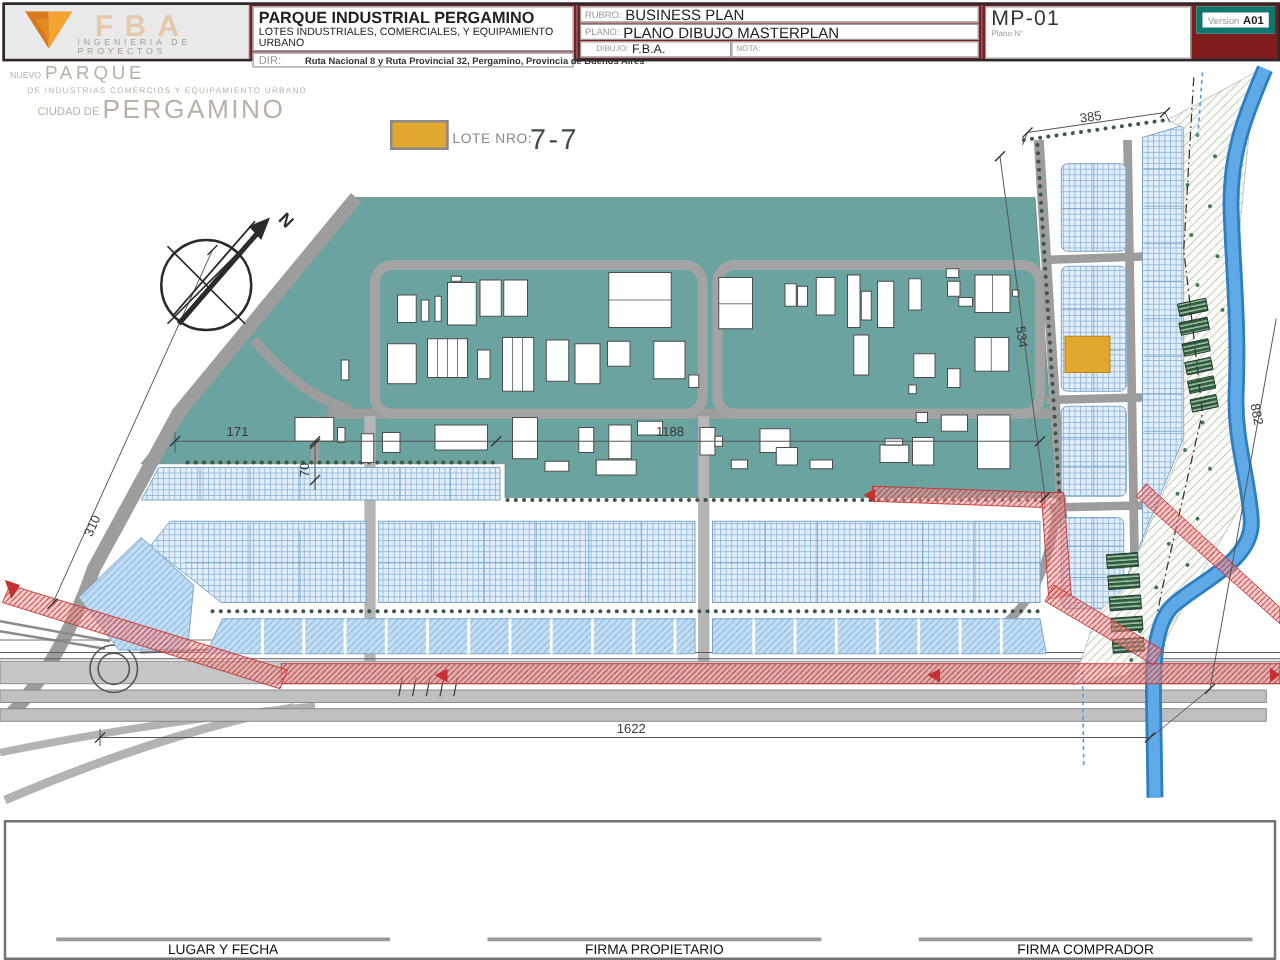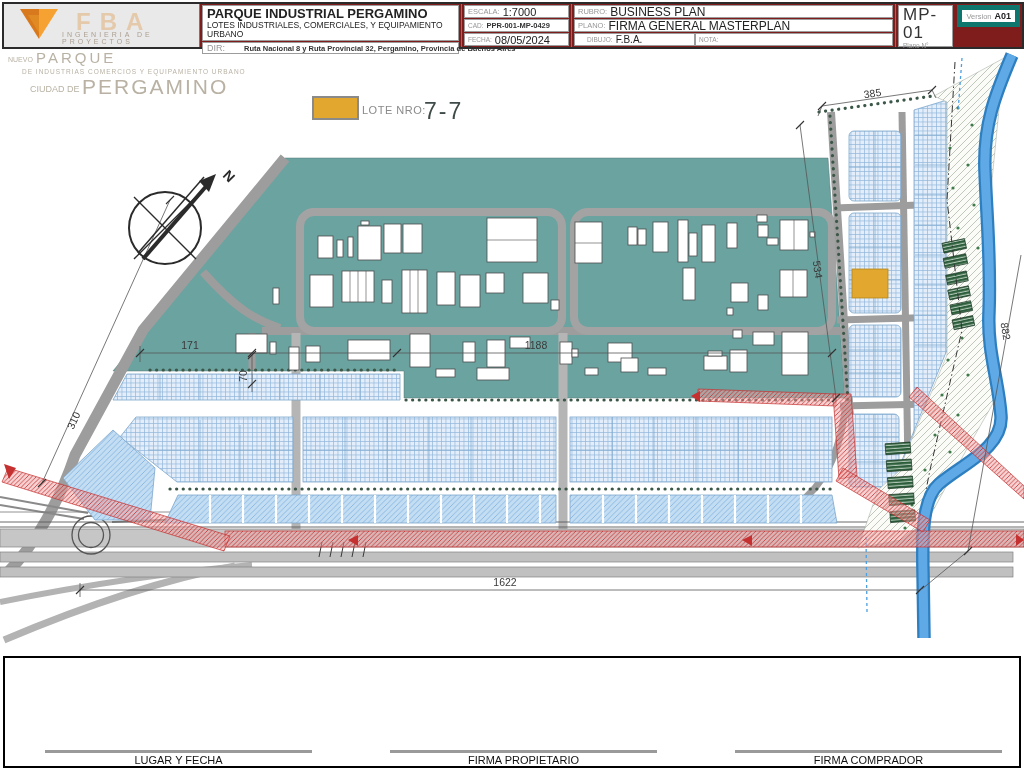--- a/index.html
+++ b/index.html
@@ -36,21 +36,21 @@
   .sheet-cell{flex:1;border-right:none;display:flex;}
   .sheetno{background:#fff;border:1px solid #9c9c9c;margin:1px 2px 0 2px;flex:1;padding:0 4px;}
   .sheetno .num{font-size:17px;color:#333;letter-spacing:1px;line-height:18px;}
   .sheetno .cap{font-size:6.5px;color:#979797;line-height:7px;}
   .verrow{background:#fff;border:5px solid #0f766e;margin:1px 2px 1px 2px;height:12px;display:flex;
           align-items:center;gap:3px;padding:0 4px;}
   .ver-val{font-size:9px;font-weight:bold;color:#222;}
   
   #map{position:absolute;left:0;top:0;width:1024px;height:768px;z-index:1;}
   
-  #sig{position:absolute;left:3px;top:656px;width:1014px;height:108px;border:2px solid #000000;
+  #sig{position:absolute;left:3px;top:656px;width:1014px;height:108px;border:2px solid #737373;
        background:#fff;z-index:4;}
   .sigline{position:absolute;top:92px;height:2.5px;background:#9a9a9a;width:267px;}
   .siglab{position:absolute;top:96px;width:267px;text-align:center;font-size:11px;color:#111;}
 </style>
 </head>
 <body>
 
 <div id="page">
 
   <div id="hdr">
@@ -66,42 +66,28 @@
     <div class="hcell title-cell">
       <div class="title-box">
         <div class="ttl">PARQUE INDUSTRIAL PERGAMINO</div>
         <div class="sub">LOTES INDUSTRIALES, COMERCIALES, Y EQUIPAMIENTO URBANO</div>
       </div>
       <div class="dir-box">
         <span class="lbl" style="font-size:9px">DIR:</span>
         <span class="dir-val">Ruta Nacional 8 y Ruta Provincial 32, Pergamino, Provincia de Buenos Aires</span>
       </div>
     </div>
-    <div class="hcell escala-cell">
-      <div class="fldrow">
-        <span class="lbl">ESCALA:</span>
-        <span class="v-lg">1:7000</span>
-      </div>
-      <div class="fldrow">
-        <span class="lbl" style="font-size:6.5px">CAD:</span>
-        <span class="v-sm">PPR-001-MP-0429</span>
-      </div>
-      <div class="fldrow">
-        <span class="lbl" style="font-size:6.5px">FECHA:</span>
-        <span class="v-lg">08/05/2024</span>
-      </div>
-    </div>
     <div class="hcell rubro-cell">
       <div class="fldrow">
         <span class="lbl">RUBRO:</span>
         <span class="v-xl">BUSINESS PLAN</span>
       </div>
       <div class="fldrow">
         <span class="lbl">PLANO:</span>
-        <span class="v-xl">FIRMA GENERAL MASTERPLAN</span>
+        <span class="v-xl">PLANO DIBUJO MASTERPLAN</span>
       </div>
       <div class="split">
         <div class="fldrow first">
           <span class="lbl" style="font-size:6.5px">DIBUJO:</span>
           <span class="v-lg" style="font-size:10px">F.B.A.</span>
         </div>
         <div class="fldrow">
           <span class="lbl" style="font-size:6.5px">NOTA:</span>
         </div>
       </div>

